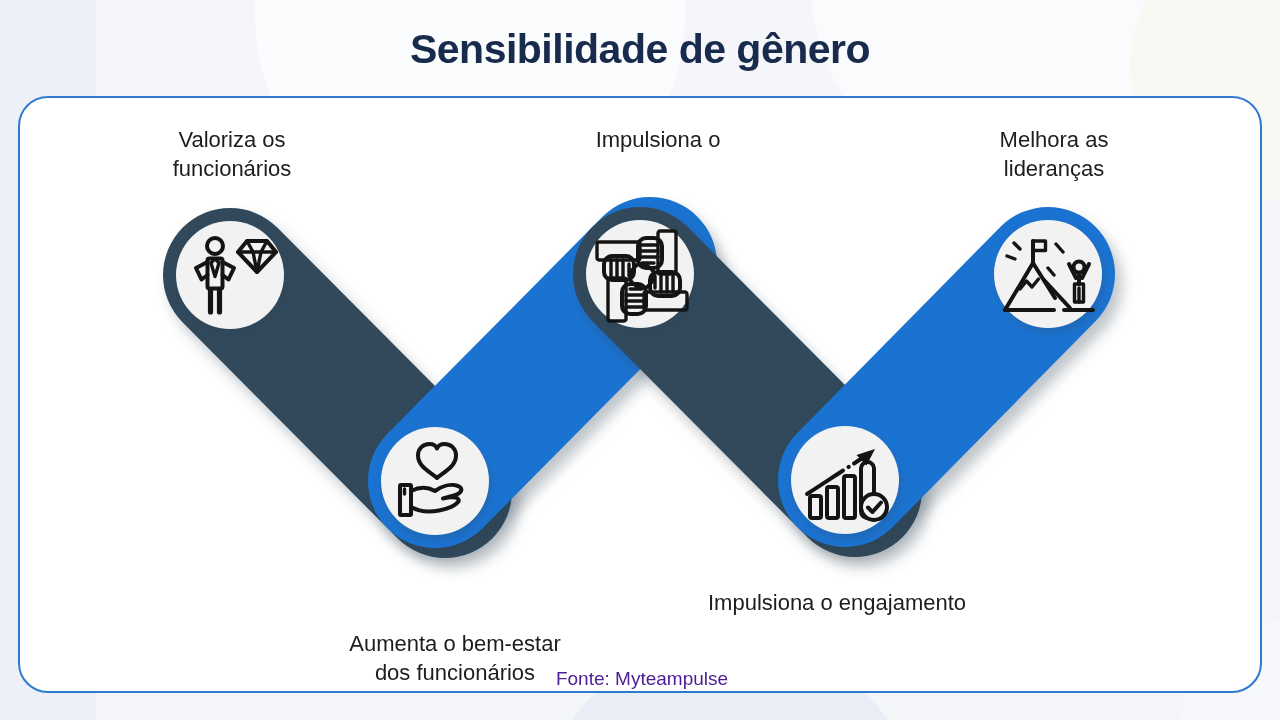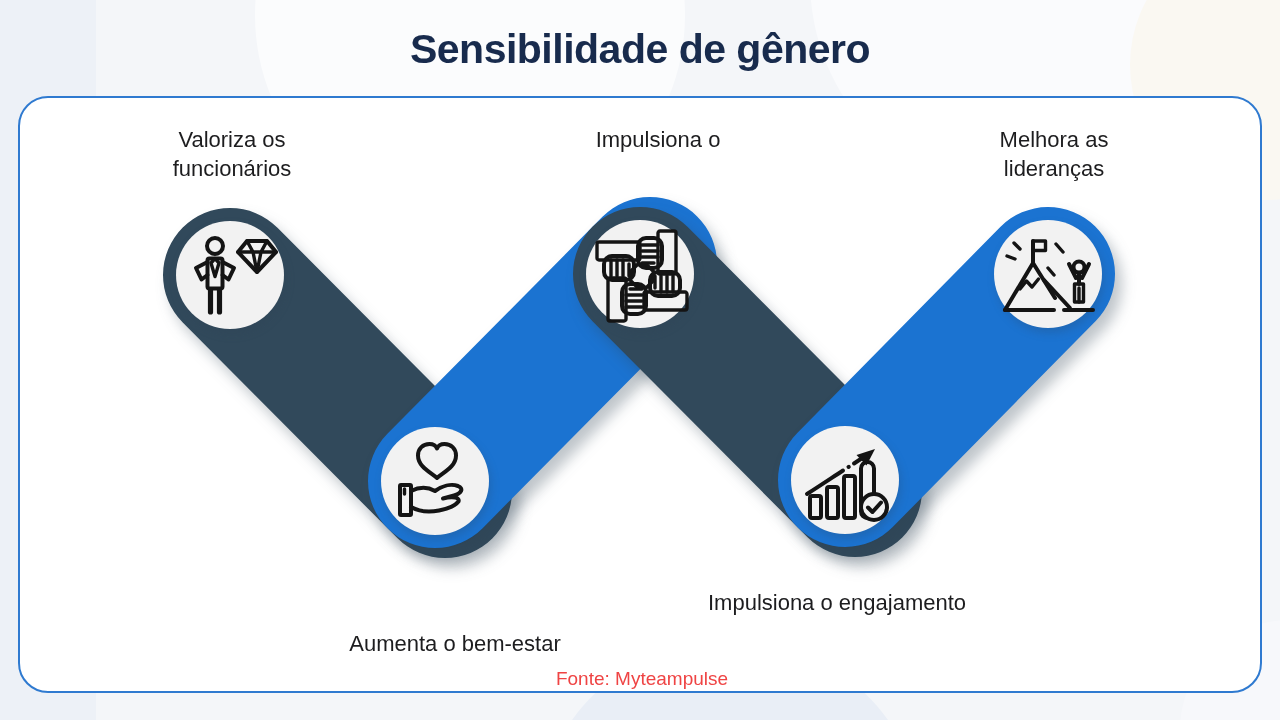--- a/index.html
+++ b/index.html
@@ -57,21 +57,21 @@
   
   .step-label {
     position:absolute; transform:translateX(-50%);
     text-align:center; font-size:22px; line-height:29px;
     color:var(--label-text,#1D1D1F); white-space:nowrap; z-index:4;
   }
   .step-label span { display:block; }
 
   .source-note {
     position:absolute; left:622px; top:570px; transform:translateX(-50%);
-    font-size:19px; color:#ef4444; z-index:4; white-space:nowrap;
+    font-size:19px; color:#4c1d95; z-index:4; white-space:nowrap;
   }
 </style>
 </head>
 <body>
 
 <div class="bg-strip-left"></div>
 <div class="bg-shape bg-c1"></div>
 <div class="bg-shape bg-c2"></div>
 <div class="bg-shape bg-c3"></div>
 <div class="bg-shape bg-c4"></div>
@@ -160,19 +160,20 @@
   </div>
   <div class="step-label" style="left:622px; top:27px;margin-left:16px;">
     <span>Impulsiona o</span>
   </div>
   <div class="step-label" style="left:1034px; top:27px;">
     <span>Melhora as</span>
     <span>lideranças</span>
   </div>
   <div class="step-label" style="left:435px; top:490px;margin-top:41px;">
     <span>Aumenta o bem-estar</span>
+    <span>dos funcionários</span>
   </div>
   <div class="step-label" style="left:817px; top:490px;">
     <span>Impulsiona o engajamento</span>
   </div>
 
   <div class="source-note">Fonte: Myteampulse</div>
 </div>
 
 </body></html>

